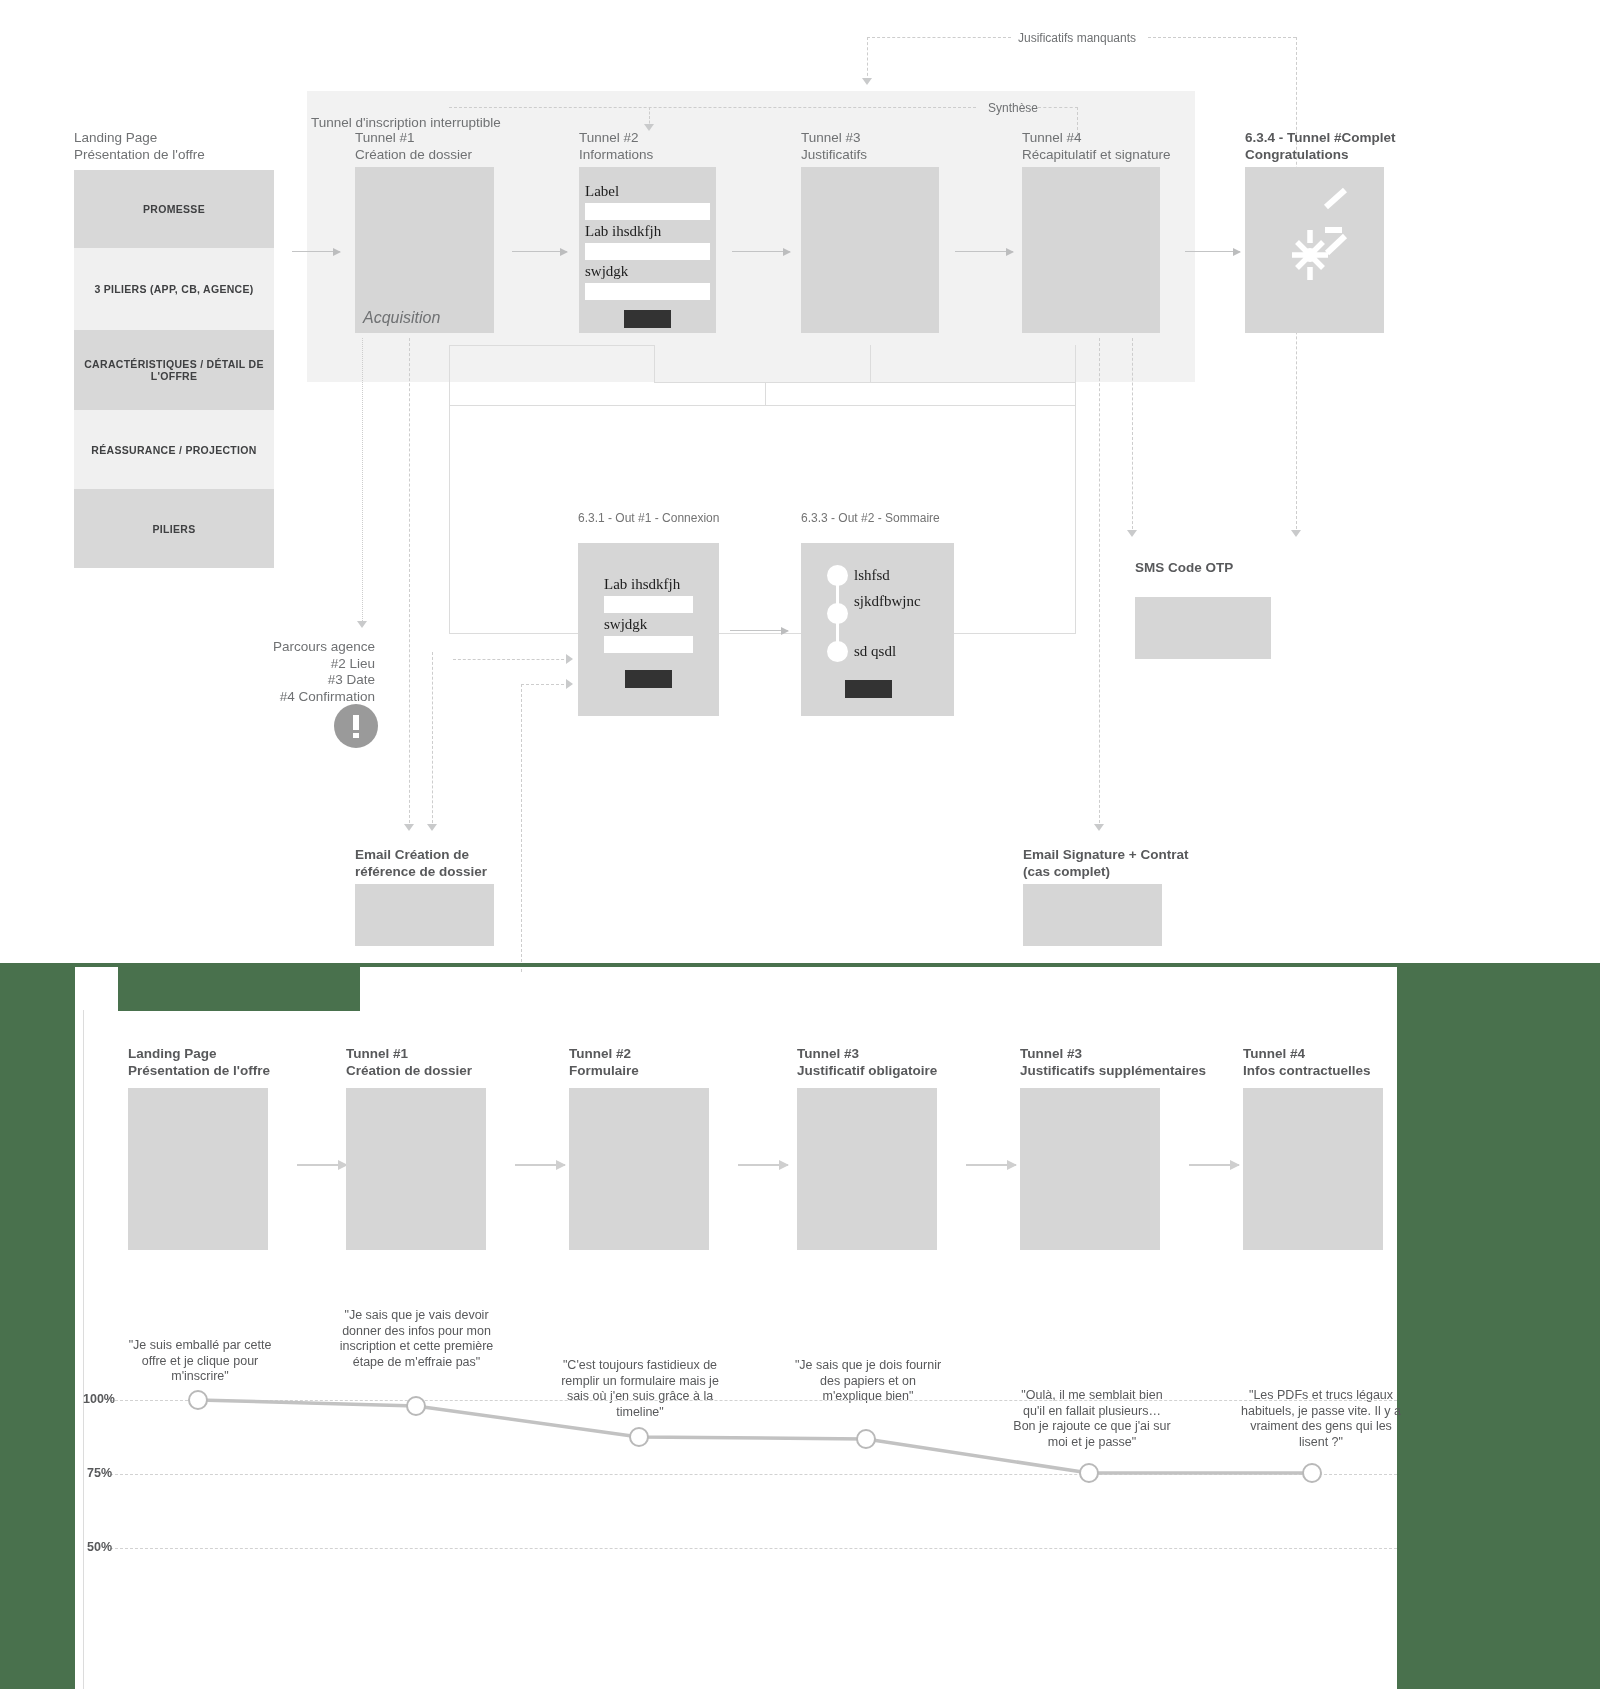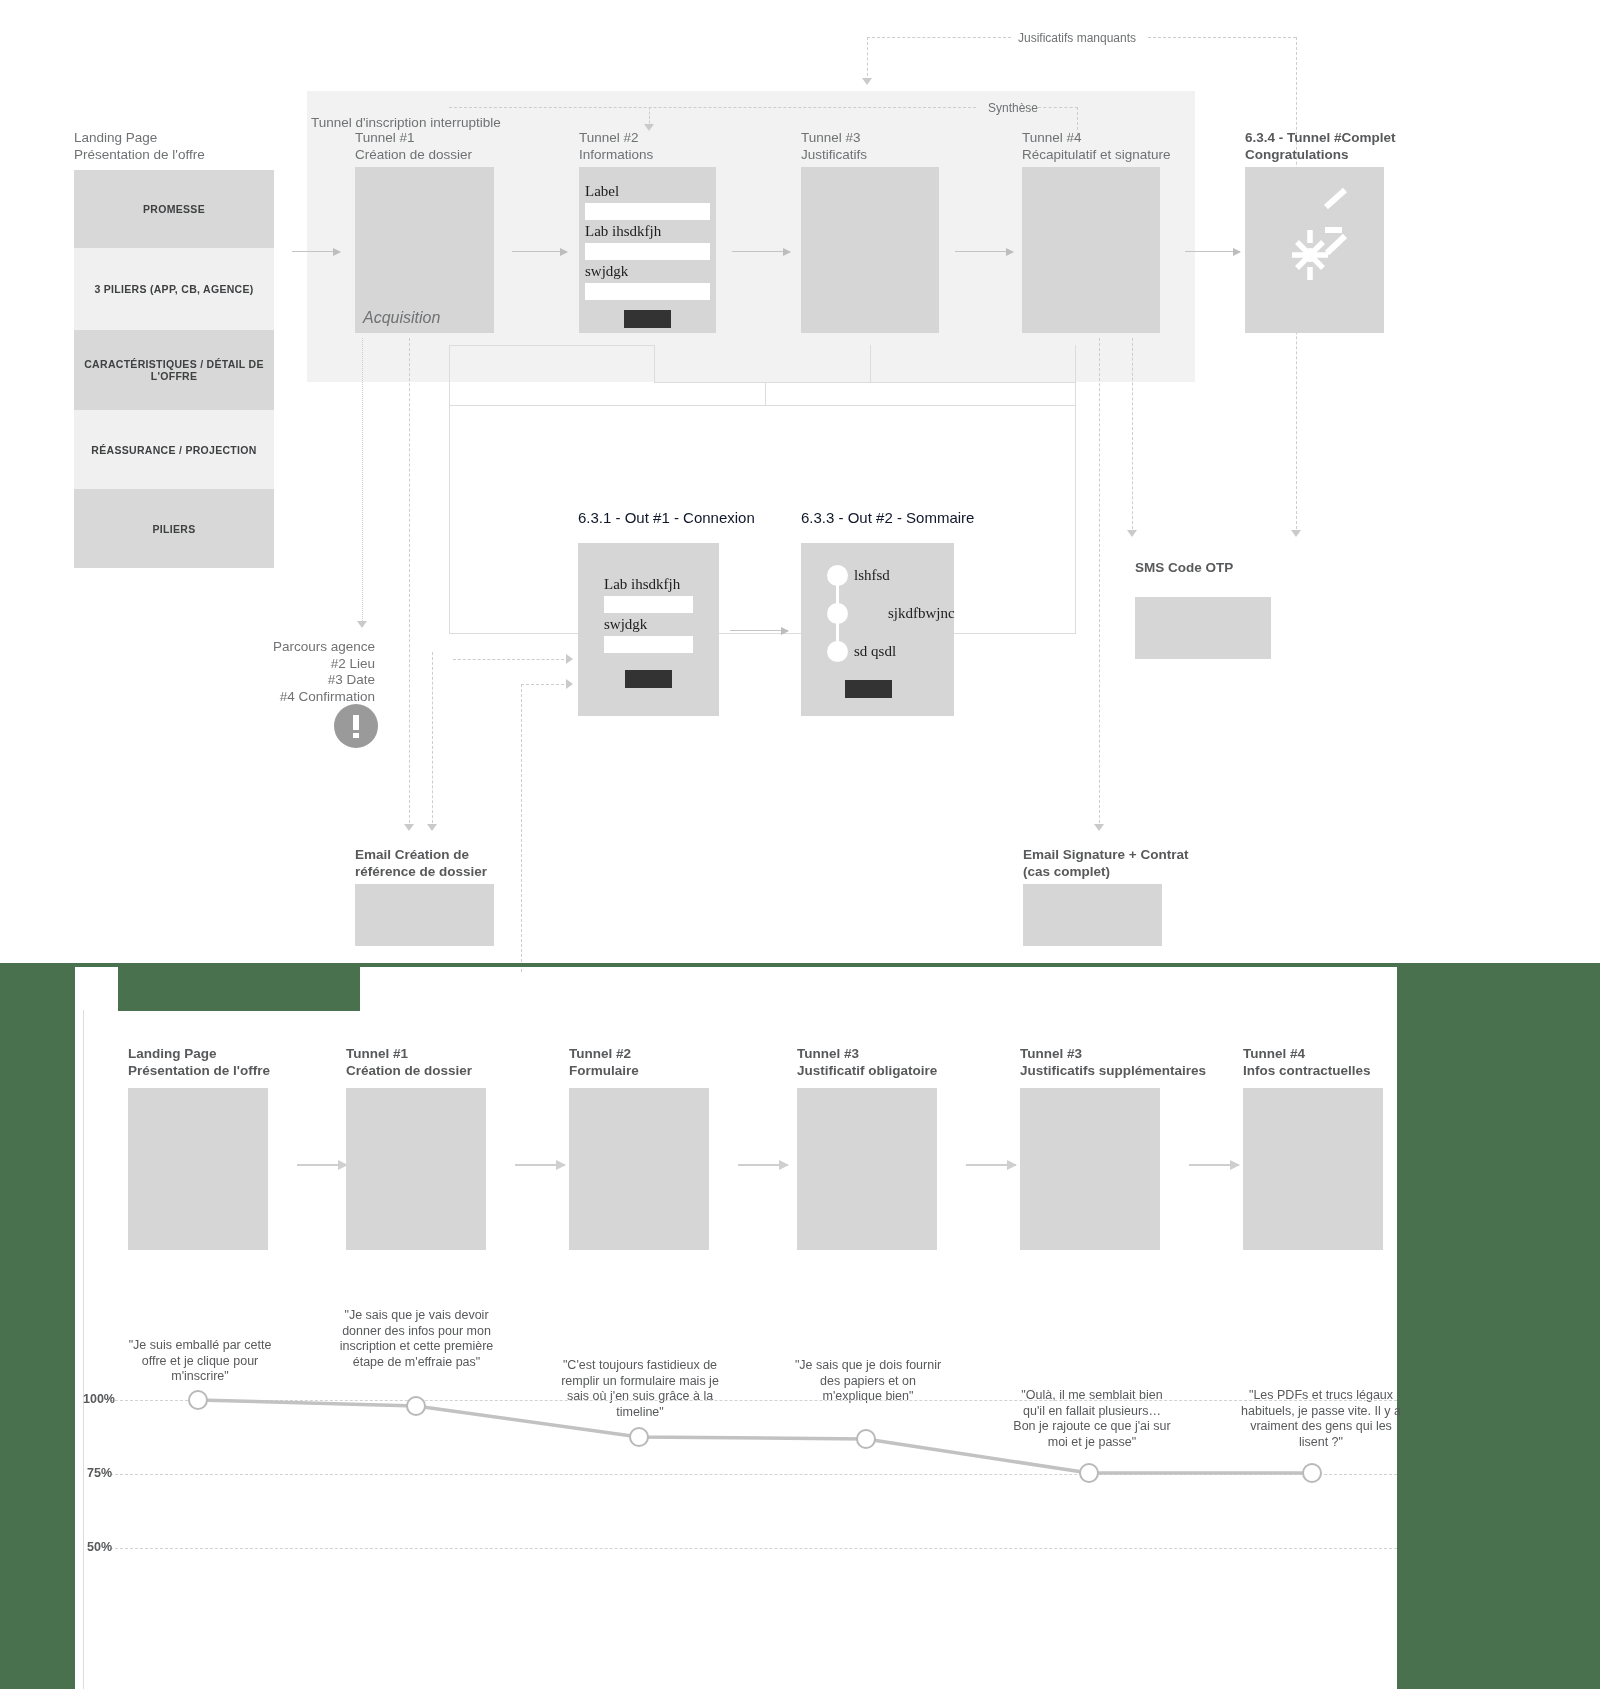--- a/index.html
+++ b/index.html
@@ -2,21 +2,21 @@
 <html><head>
 <meta charset="utf-8">
 <style>
   html,body{margin:0;padding:0;background:#ffffff;}
   body{font-family:"Liberation Sans",sans-serif;-webkit-font-smoothing:antialiased;}
   #page{position:relative;width:1600px;height:1689px;overflow:hidden;background:#fff;}
 
   
   .abs{position:absolute;}
   .cap{color:#6f7173;font-size:13.5px;line-height:16.5px;font-family:"Liberation Sans",sans-serif;white-space:pre-line;}
-  .cap-dark{color:#0f172a;font-size:15px;line-height:16.5px;white-space:pre-line;}
+  .cap-dark{color:#737373;font-size:12px;line-height:16.5px;white-space:pre-line;}
   .cap-bold{color:#58595b;font-size:13.5px;line-height:16.5px;font-weight:bold;white-space:pre-line;}
   .ph{background:#d6d6d6;}
   .band{background:#f2f2f2;}
 
   
   .arrow{position:absolute;height:1px;background:#c3c4c5;}
   .arrow:after{content:"";position:absolute;right:-1px;top:-3.5px;border-left:8px solid #bcbdbe;border-top:4px solid transparent;border-bottom:4px solid transparent;}
   .arrow-lg{position:absolute;height:1.5px;background:#cfcfcf;}
   .arrow-lg:after{content:"";position:absolute;right:-1px;top:-4px;border-left:10px solid #cfcfcf;border-top:5px solid transparent;border-bottom:5px solid transparent;}
 
@@ -206,21 +206,21 @@
   </div>
   <div class="arrow" style="left:730px;top:630px;width:58px;"></div>
 
   <div class="abs cap-dark" style="left:801px;top:510px;width:240px;">6.3.3 - Out #2 - Sommaire</div>
   <div class="abs ph" style="left:801px;top:543px;width:153px;height:173px;">
      <div class="dot-line" style="left:35px;top:40px;height:75px;"></div>
      <div class="dot" style="left:26px;top:22px;"></div>
      <div class="dot" style="left:26px;top:60px;"></div>
      <div class="dot" style="left:26px;top:98px;"></div>
      <div class="som-label" style="left:53px;top:24px;">lshfsd</div>
-     <div class="som-label" style="left:53px;top:62px;margin-left:34px;">sjkdfbwjnc</div>
+     <div class="som-label" style="left:53px;top:50px;">sjkdfbwjnc</div>
      <div class="som-label" style="left:53px;top:100px;">sd qsdl</div>
      <div class="abs f-btn" style="left:44px;top:137px;width:47px;"></div>
   </div>
 
   <div class="abs cap-bold" style="left:1135px;top:560px;width:220px;">SMS Code OTP</div>
   <div class="abs ph" style="left:1135px;top:597px;width:136px;height:62px;"></div>
 
   <div class="abs cap-bold" style="left:355px;top:847px;width:210px;">Email Création de
 référence de dossier</div>
   <div class="abs ph" style="left:355px;top:884px;width:139px;height:62px;"></div>

